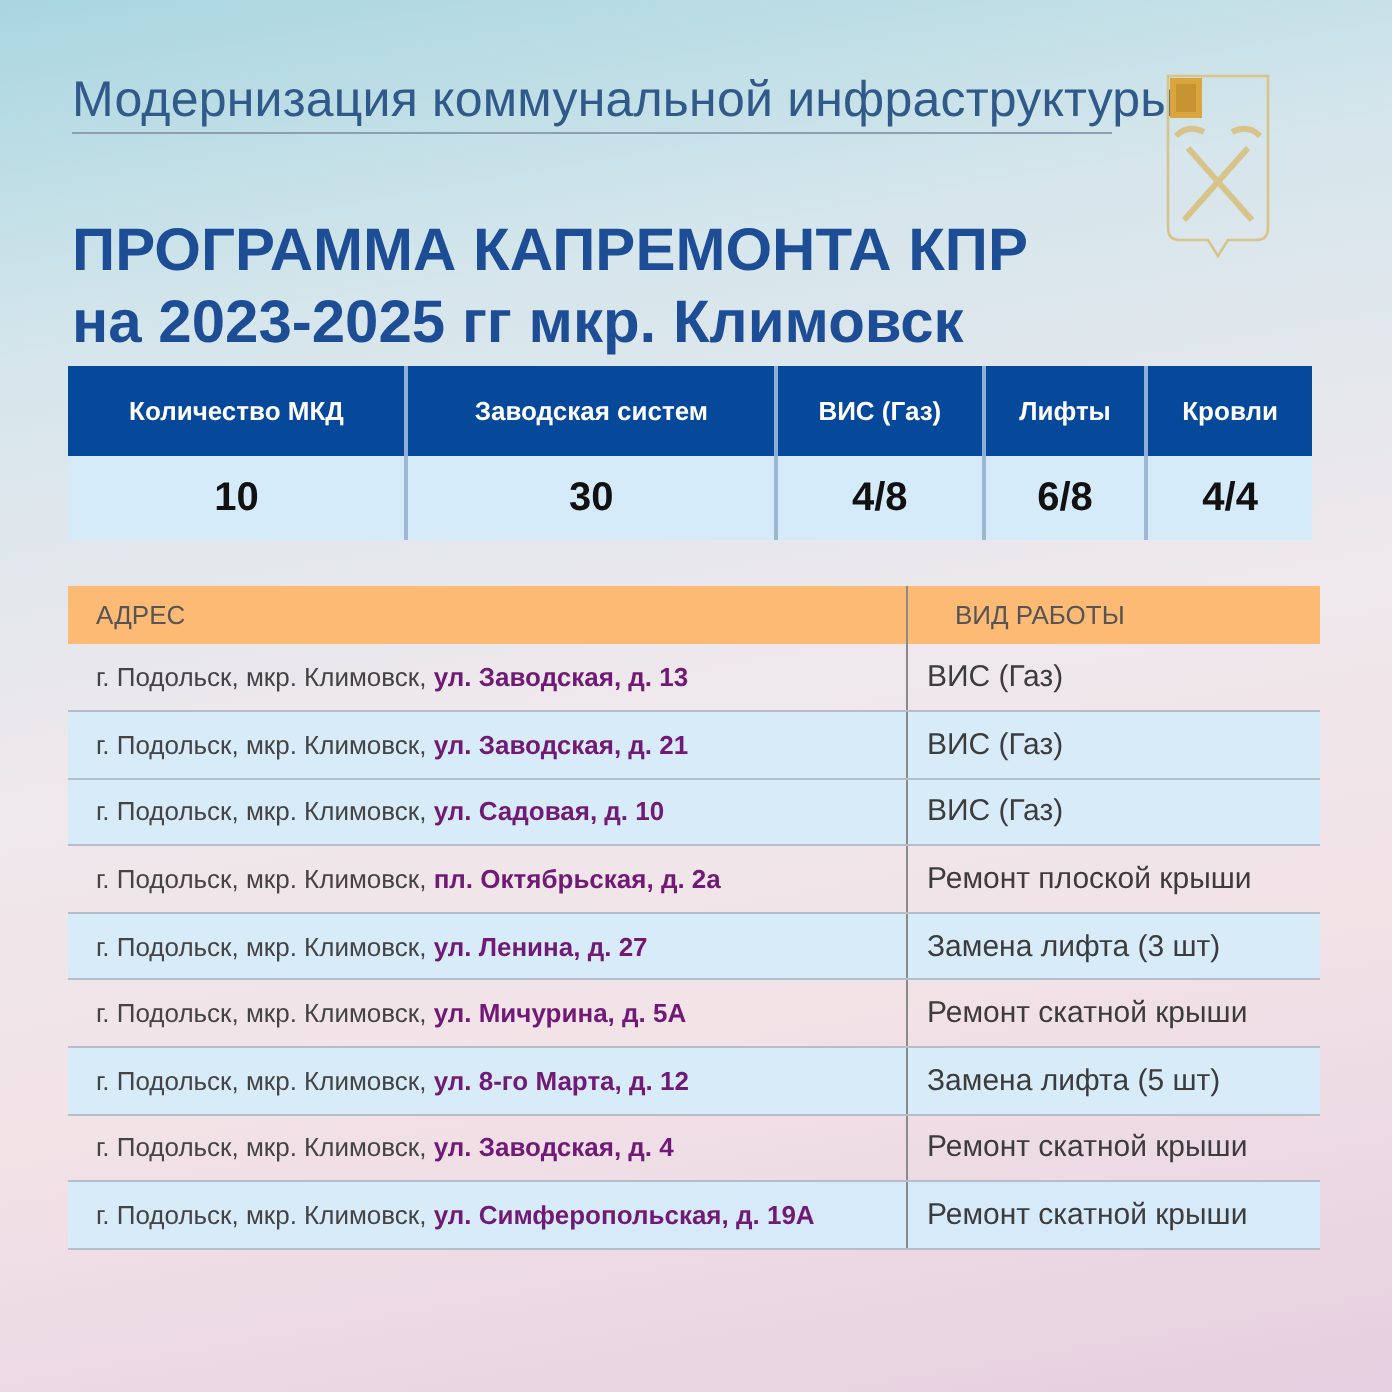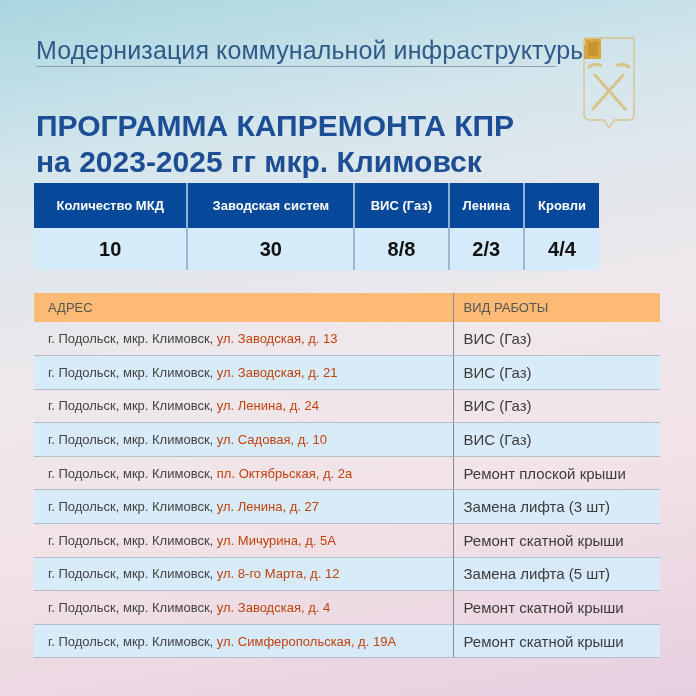--- a/index.html
+++ b/index.html
@@ -19,21 +19,21 @@
     }
     .title {
       position: absolute; left: 36px; top: 108px;
       font-size: 30px; font-weight: bold; color: #1d4d94; line-height: 36px;
     }
     .crest {
       position: absolute; left: 582px; top: 36px; width: 54px; height: 96px;
     }
     
     .summary {
-      position: absolute; left: 34px; top: 183px; width: 565px;
+      position: absolute; left: 34px; top: 183px; width: 622px;
       border-collapse: collapse;
     }
     .summary th {
       background: #06489a; color: #fff; font-size: 13px; font-weight: bold;
       height: 45px; text-align: center; line-height: 16px;
       border-right: 2px solid #8fb0d6; padding: 0 4px;
     }
     .summary td {
       background: #d6ebfa; color: #111; font-size: 20px; font-weight: bold;
       height: 42px; text-align: center;
@@ -43,30 +43,30 @@
     
     .addr {
       position: absolute; left: 34px; top: 293px; width: 626px;
       border-collapse: collapse;
     }
     .addr th {
       background: #fdba74; color: #555; font-weight: normal; font-size: 13px;
       height: 29px; text-align: left; padding-left: 14px;
     }
     .addr th.c1 { width: 419px; border-right: 1px solid #8a8a8a; }
-    .addr th.c2 { padding-left: 10px; margin-left: 19px; }
+    .addr th.c2 { padding-left: 24px; margin-left: 19px; }
     .addr td {
       height: 33.6px; border-bottom: 1px solid #b5bdc8; font-size: 13px; color: #444;
       white-space: nowrap;
     }
     .addr td.c1 { padding-left: 14px; border-right: 1px solid #8a8a8a; }
     .addr td.c2 { padding-left: 10px; font-size: 15px; color: #3c3c3c; }
     .addr tr.even td { background: rgba(214, 235, 250, 0.95); margin-left: 11px; }
     .addr tr.odd td { background: rgba(255, 255, 255, 0.0); }
-    .addr b { color: #c2410c; font-weight: normal; }
+    .addr b { color: #701a75; font-weight: bold; }
   </style>
 </head>
 <body>
 
 <div class="subtitle">Модернизация коммунальной инфраструктуры</div>
 <div class="rule"></div>
 <div class="title">
   <div>ПРОГРАММА КАПРЕМОНТА КПР</div>
   <div>на 2023-2025 гг мкр. Климовск</div>
 </div>
@@ -82,49 +82,45 @@
     <path d="M48 32 Q42 26 34 30" fill="none" stroke="#d8c48a" stroke-width="3"></path>
   </svg>
 </div>
 
 <table class="summary">
   <tbody>
       <tr>
     <th>Количество МКД</th>
     <th>Заводская систем</th>
     <th>ВИС (Газ)</th>
-    <th>Ленина</th>
+    <th>Лифты</th>
     <th>Кровли</th>
   </tr>
   <tr>
     <td>10</td>
     <td>30</td>
-    <td>8/8</td>
-    <td>2/3</td>
+    <td>4/8</td>
+    <td>6/8</td>
     <td>4/4</td>
   </tr>
 </tbody>
   </table>
 
 <table class="addr">
   <tbody>
       <tr>
     <th class="c1">АДРЕС</th>
     <th class="c2">ВИД РАБОТЫ</th>
   </tr>
   <tr class="odd">
     <td class="c1"><span>г. Подольск, мкр. Климовск, </span><b>ул. Заводская, д. 13</b></td>
     <td class="c2">ВИС (Газ)</td>
   </tr>
   <tr class="even">
     <td class="c1"><span>г. Подольск, мкр. Климовск, </span><b>ул. Заводская, д. 21</b></td>
-    <td class="c2">ВИС (Газ)</td>
-  </tr>
-  <tr class="odd">
-    <td class="c1"><span>г. Подольск, мкр. Климовск, </span><b>ул. Ленина, д. 24</b></td>
     <td class="c2">ВИС (Газ)</td>
   </tr>
   <tr class="even">
     <td class="c1"><span>г. Подольск, мкр. Климовск, </span><b>ул. Садовая, д. 10</b></td>
     <td class="c2">ВИС (Газ)</td>
   </tr>
   <tr class="odd">
     <td class="c1"><span>г. Подольск, мкр. Климовск, </span><b>пл. Октябрьская, д. 2а</b></td>
     <td class="c2">Ремонт плоской крыши</td>
   </tr>

